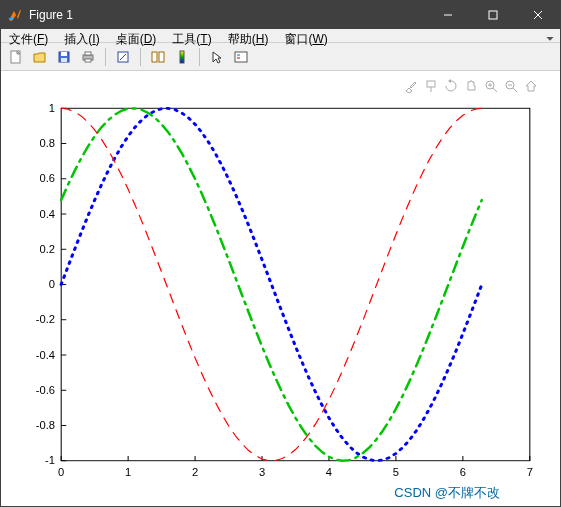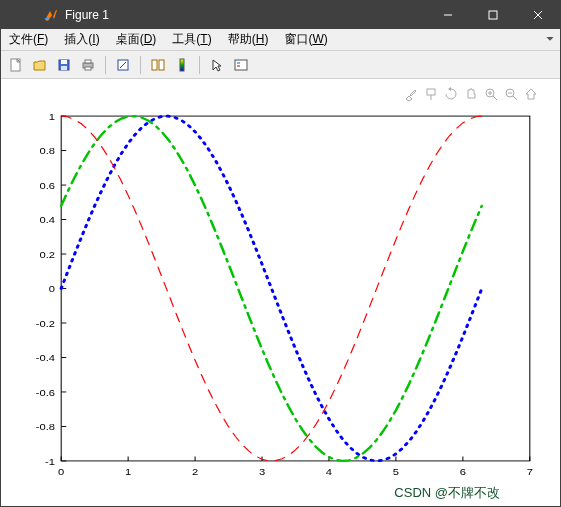--- a/index.html
+++ b/index.html
@@ -1,41 +1,41 @@
 <!DOCTYPE html>
 <html><head>
 <meta charset="utf-8">
 <style>
   * { box-sizing: border-box; margin: 0; padding: 0; font-family: "Microsoft YaHei", "Segoe UI", sans-serif; }
   body { background: #f0f0f0; width: 561px; height: 507px; overflow: hidden; }
   .window { width: 561px; height: 507px; background: #fff; display: flex; flex-direction: column; border: 1px solid #404040; }
 
-  .titlebar { height: 28px; background: #404040; color: #fff; display: flex; align-items: center; font-size: 12px; padding-left: 36px; }
+  .titlebar { height: 28px; background: #404040; color: #fff; display: flex; align-items: center; font-size: 12px; }
   .titlebar .icon { width: 16px; height: 16px; margin: 0 6px; }
   .titlebar .title { flex: 1; }
   .titlebar .winbtn { width: 45px; height: 28px; display: flex; align-items: center; justify-content: center; cursor: pointer; }
 
-  .menubar { height: 22px; background: #f0f0f0; border-bottom: 1px solid #d0d0d0; display: flex; font-size: 12px; position: relative; }
+  .menubar { height: 14px; background: #f0f0f0; border-bottom: 1px solid #d0d0d0; display: flex; font-size: 12px; position: relative; }
   .menubar .menu { padding: 2px 8px; cursor: pointer; }
   .menubar .menu u { text-decoration: underline; }
   .menubar .chev { position: absolute; right: 6px; top: 4px; font-size: 10px; color: #555; }
 
   .toolbar { height: 28px; background: #f0f0f0; border-bottom: 1px solid #d0d0d0; display: flex; align-items: center; padding: 0 4px; gap: 2px; }
   .toolbar .tbtn { width: 22px; height: 22px; display: flex; align-items: center; justify-content: center; cursor: pointer; border-radius: 2px; }
   .toolbar .sep { width: 1px; height: 18px; background: #c0c0c0; margin: 0 4px; }
 
   .plot-area { flex: 1; background: #fff; position: relative; }
   .plot-tools { position: absolute; top: 6px; right: 20px; display: flex; gap: 2px; }
   .plot-tools .ptool { width: 18px; height: 18px; display: flex; align-items: center; justify-content: center; cursor: pointer; opacity: 0.45; }
   .plot-tools .ptool svg { width: 16px; height: 16px; }
 
   .axes-wrap { position: absolute; left: 50px; top: 28px; right: 20px; bottom: 36px; }
   .axes { width: 100%; height: 100%; }
 
-  .watermark { position: absolute; bottom: 4px; right: 60px; font-size: 13px; color: #14532d; font-family: sans-serif; }
+  .watermark { position: absolute; bottom: 4px; right: 60px; font-size: 13px; color: #0369a1; font-family: sans-serif; }
 </style>
 </head>
 <body>
 
 <div class="window">
 
   <div class="titlebar">
     <span class="icon">
       <svg viewBox="0 0 16 16">
           <path d="M2 13 L7 4 L10 10 L13 3 L14 3 L11 12 L9 8 L5 14 Z" fill="#ff7a00"></path>

